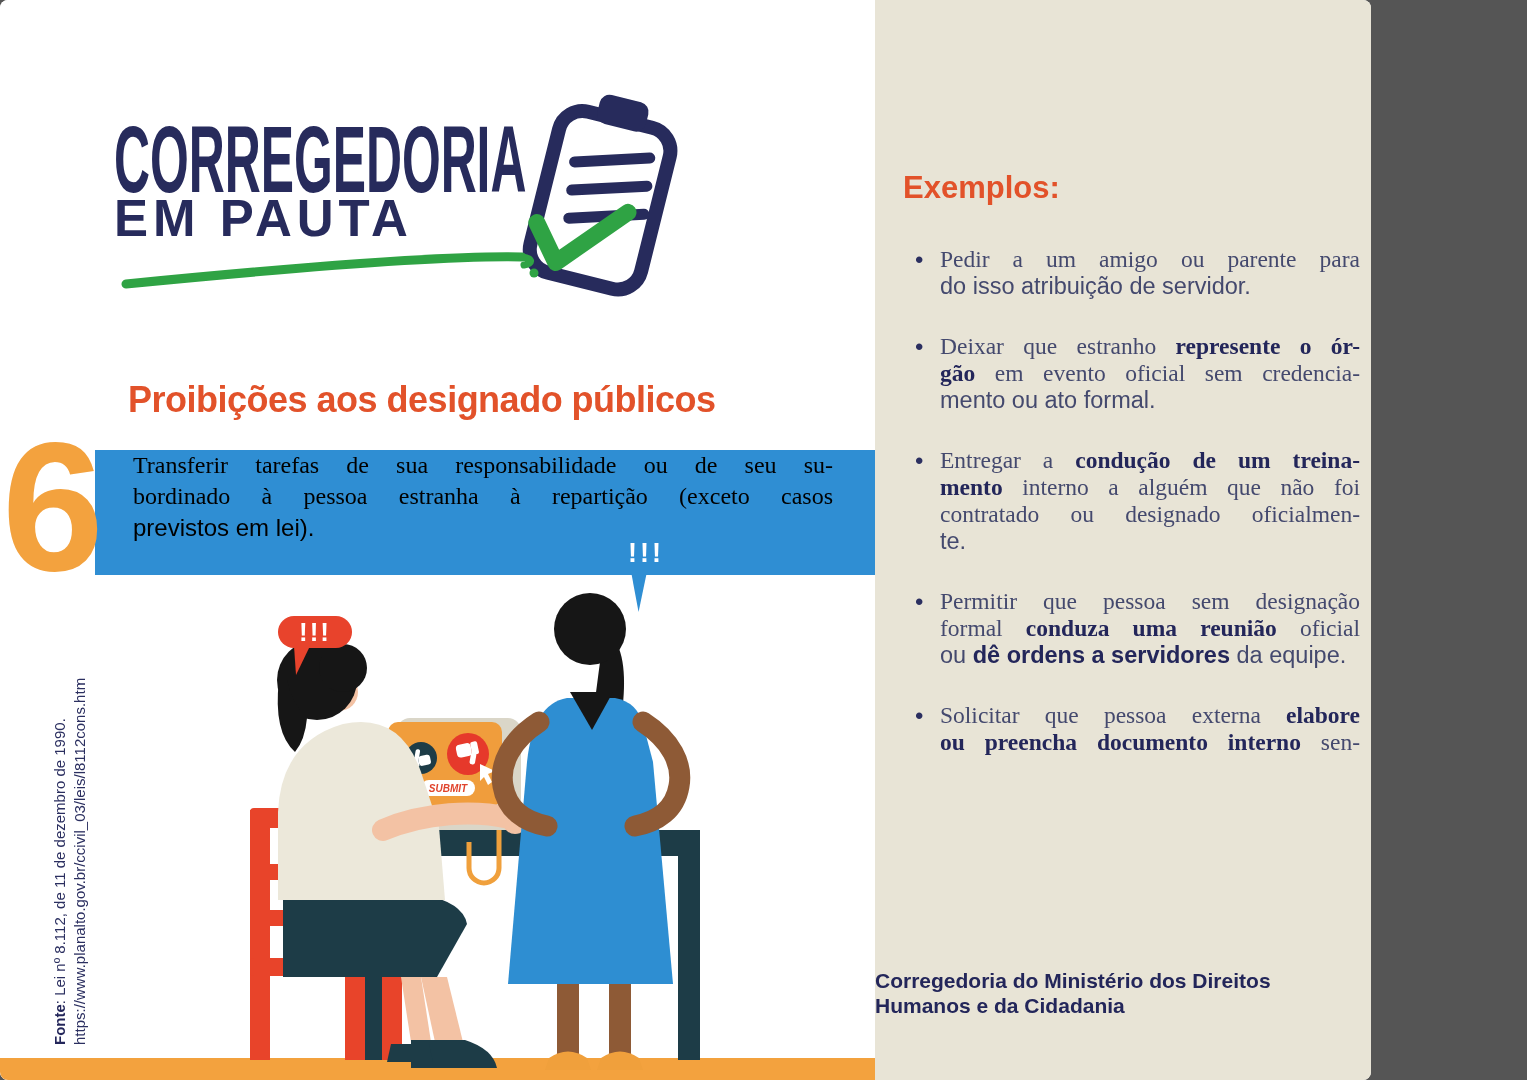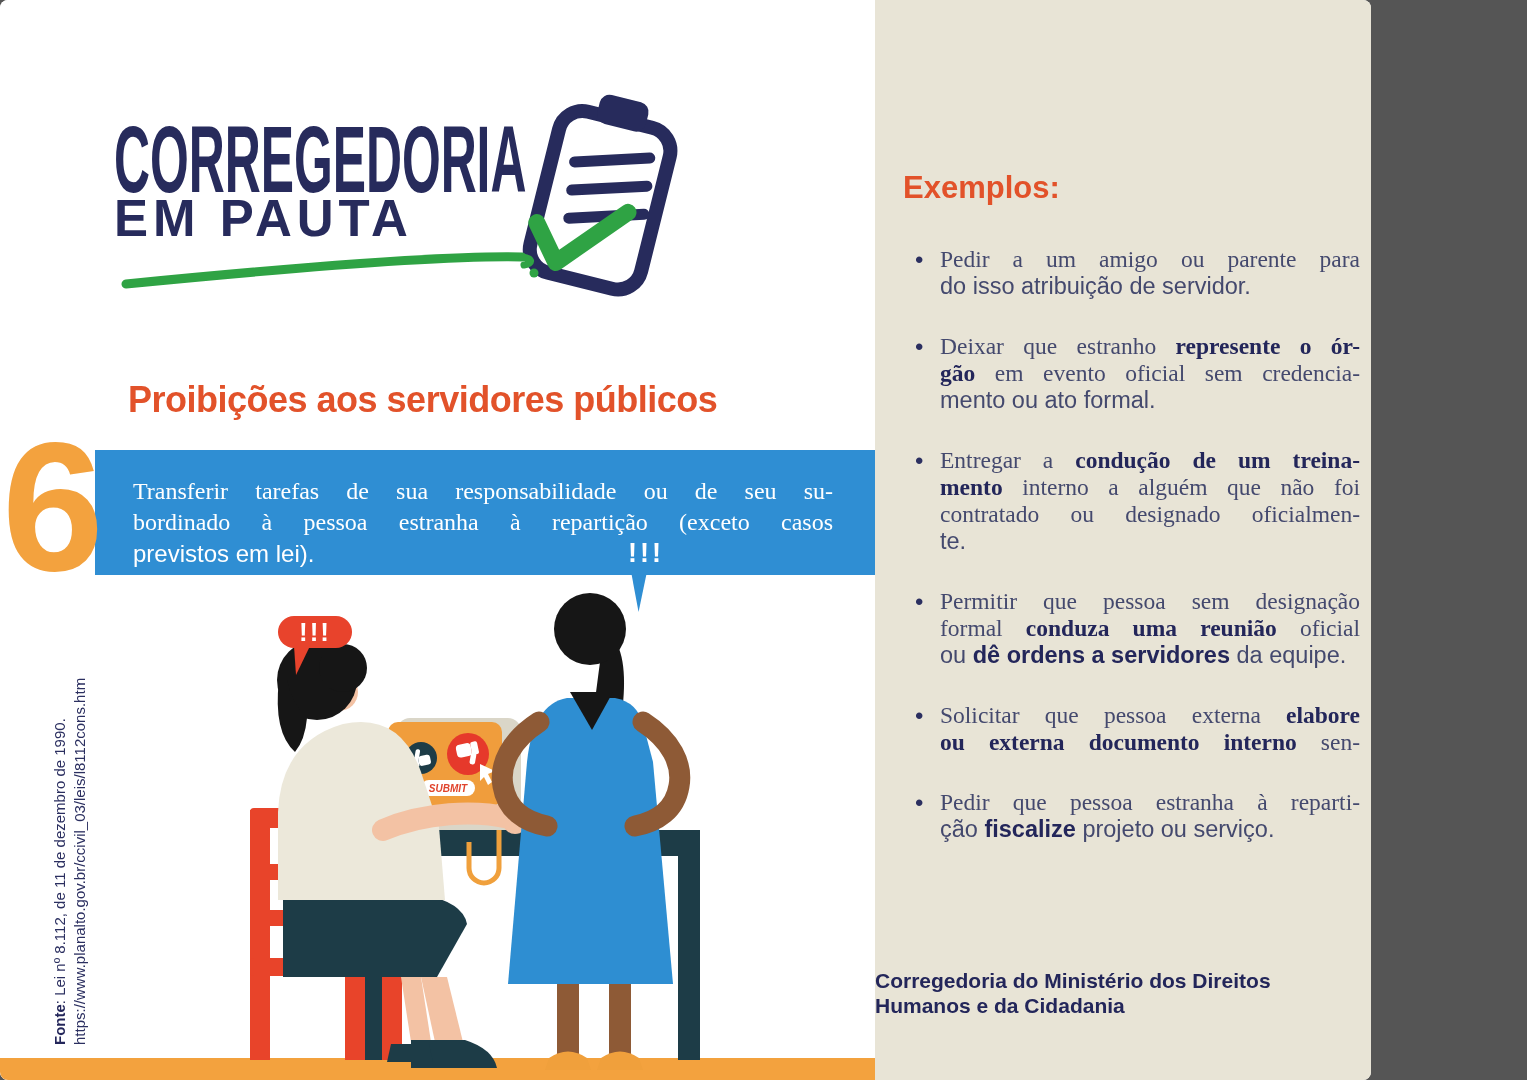--- a/index.html
+++ b/index.html
@@ -25,22 +25,22 @@
   }
   .big-number{
     position:absolute;left:2px;top:415px;z-index:3;
     font-size:183px;font-weight:800;line-height:1;color:#f3a23e;
   }
   .banner{
     position:absolute;left:95px;top:450px;width:780px;height:125px;z-index:2;
     background:#2f8ed3;
   }
   .banner-lines{
-    position:absolute;left:38px;top:26px;width:700px;
-    font-size:24px;line-height:31px;color:#ffffff;
+    position:absolute;left:38px;top:0;width:700px;
+    font-size:24px;line-height:31px;color:#000000;
   }
   .banner-exclaim{
     position:absolute;left:533px;top:88px;
     font-size:27px;font-weight:700;letter-spacing:3px;color:#ffffff;
   }
   .banner-tail{
     position:absolute;left:628px;top:573px;width:22px;height:39px;z-index:2;
     background:#2f8ed3;clip-path:polygon(15% 0,85% 0,48% 100%);
   }
   .floor{position:absolute;left:0;top:1058px;width:875px;height:22px;background:#f3a23e;z-index:1;}
@@ -99,21 +99,21 @@
         <polyline points="26,152 54,186 112,120" fill="none" stroke="#2fa344" stroke-width="17" stroke-linecap="round" stroke-linejoin="round"></polyline>
       </g>
     </svg>
 
     <svg class="logo-swoosh" width="430" height="45" viewBox="0 0 430 45">
       <path d="M 8,38 C 130,26 320,9 404,11" fill="none" stroke="#2fa344" stroke-width="9" stroke-linecap="round"></path>
       <path d="M 404,11 C 414,12 416,17 406,19" fill="none" stroke="#2fa344" stroke-width="7" stroke-linecap="round"></path>
       <circle cx="416" cy="27" r="4.5" fill="#2fa344"></circle>
     </svg>
 
-    <div class="section-title">Proibições aos servidores públicos</div>
+    <div class="section-title">Proibições aos designado públicos</div>
 
     <div class="big-number">6</div>
 
     <div class="banner">
       <div class="banner-lines" id="banner-lines">
           <div class="tl j"><span>Transferir tarefas  de sua responsabilidade ou de seu su-</span></div>
           <div class="tl j"><span>bordinado à pessoa estranha à repartição (exceto casos</span></div>
           <div class="tl"><span>previstos em lei).</span></div>
         </div>
       <div class="banner-exclaim">!!!</div>
@@ -225,25 +225,21 @@
           <div class="tl j"><span>contratado ou designado oficialmen-</span></div>
           <div class="tl"><span>te.</span></div>
         </li>
         <li>
           <div class="tl j"><span>Permitir que pessoa sem designação</span></div>
           <div class="tl j"><span>formal </span><span class="b">conduza uma reunião</span><span> oficial</span></div>
           <div class="tl"><span>ou </span><span class="b">dê ordens a servidores</span><span> da equipe.</span></div>
         </li>
         <li>
           <div class="tl j"><span>Solicitar que pessoa externa </span><span class="b">elabore</span></div>
-          <div class="tl j"><span class="b">ou externa documento interno</span><span> sen-</span></div>
-        </li>
-        <li>
-          <div class="tl j"><span>Pedir que pessoa estranha à reparti-</span></div>
-          <div class="tl"><span>ção </span><span class="b">fiscalize</span><span> projeto ou serviço.</span></div>
+          <div class="tl j"><span class="b">ou preencha documento interno</span><span> sen-</span></div>
         </li>
       </ul>
     <div class="footer" id="footer-text">
         <div class="tl">Corregedoria do Ministério dos Direitos</div>
         <div class="tl">Humanos e da Cidadania</div>
       </div>
   </div>
 
   <svg class="pattern-strip" width="137" height="1080" viewBox="0 0 137 1080">
     <defs>

